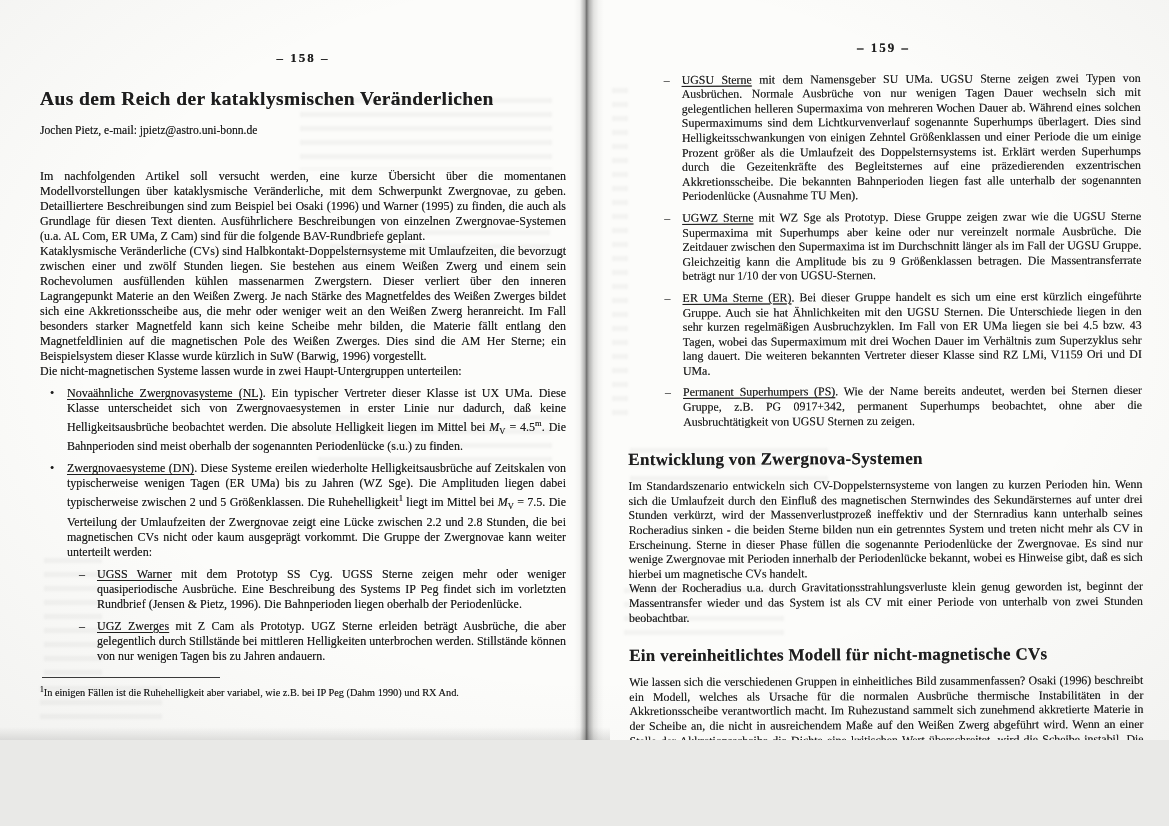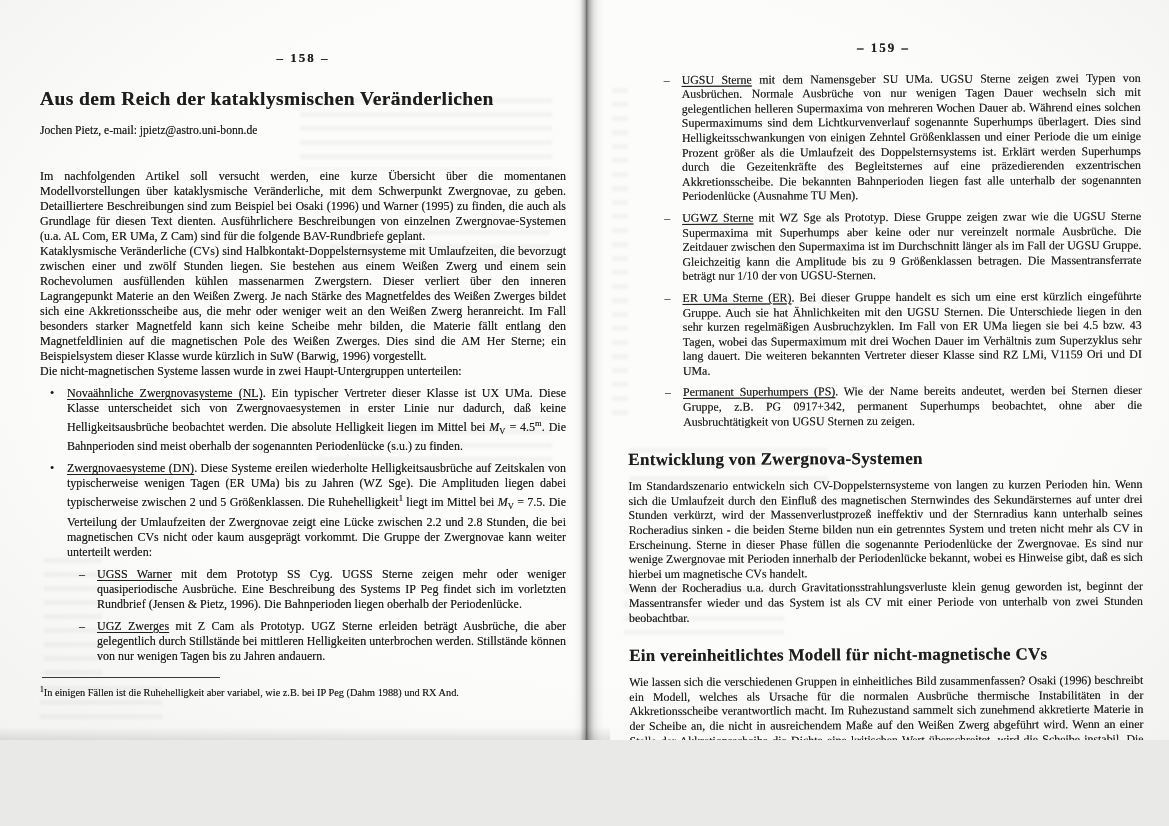--- a/index.html
+++ b/index.html
@@ -112,21 +112,21 @@
         <span class="marker">–</span>
         <span class="term">UGSS Warner</span><span> mit dem Prototyp SS Cyg. UGSS Sterne zeigen mehr oder weniger quasiperiodische Ausbrüche. Eine Beschreibung des Systems IP Peg findet sich im vorletzten Rundbrief (Jensen &amp; Pietz, 1996). Die Bahnperioden liegen oberhalb der Periodenlücke.</span>
       </div>
       <div class="item sub-item">
         <span class="marker">–</span>
         <span class="term">UGZ Zwerges</span><span> mit Z Cam als Prototyp. UGZ Sterne erleiden beträgt Ausbrüche, die aber gelegentlich durch Stillstände bei mittleren Helligkeiten unterbrochen werden. Stillstände können von nur wenigen Tagen bis zu Jahren andauern.</span>
       </div>
     </div>
 
     <div class="footnote-rule"></div>
-    <p class="footnote"><sup>1</sup><span>In einigen Fällen ist die Ruhehelligkeit aber variabel, wie z.B. bei IP Peg (Dahm 1988) und RX And.</span></p>
+    <p class="footnote"><sup>1</sup><span>In einigen Fällen ist die Ruhehelligkeit aber variabel, wie z.B. bei IP Peg (Dahm 1990) und RX And.</span></p>
   </div>
 
   <div class="spine"></div>
 
   <div class="page page-right ink">
     <div class="pageno">– 159 –</div>
 
     <div class="list" style="margin-top:16px;">
       <div class="item sub-item">
         <span class="marker">–</span>

